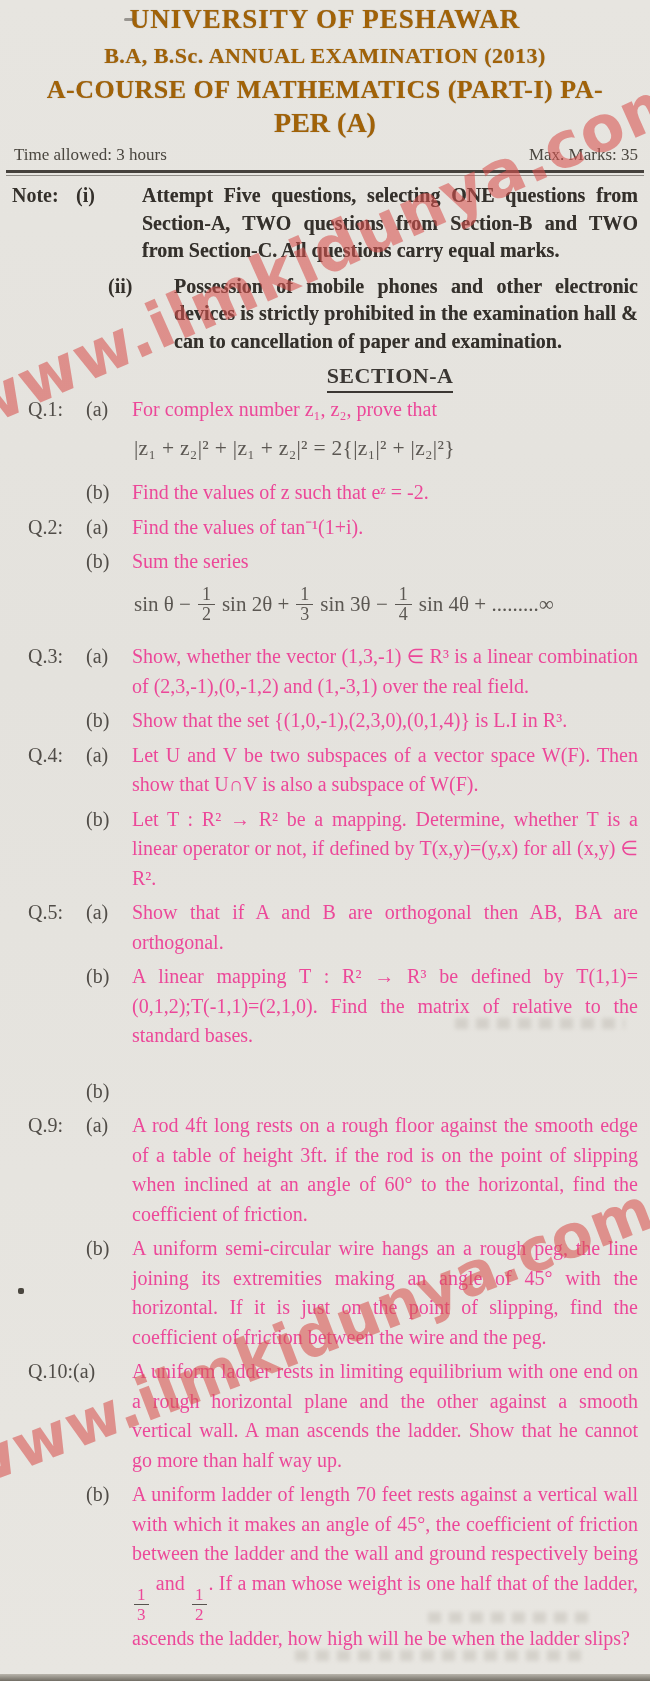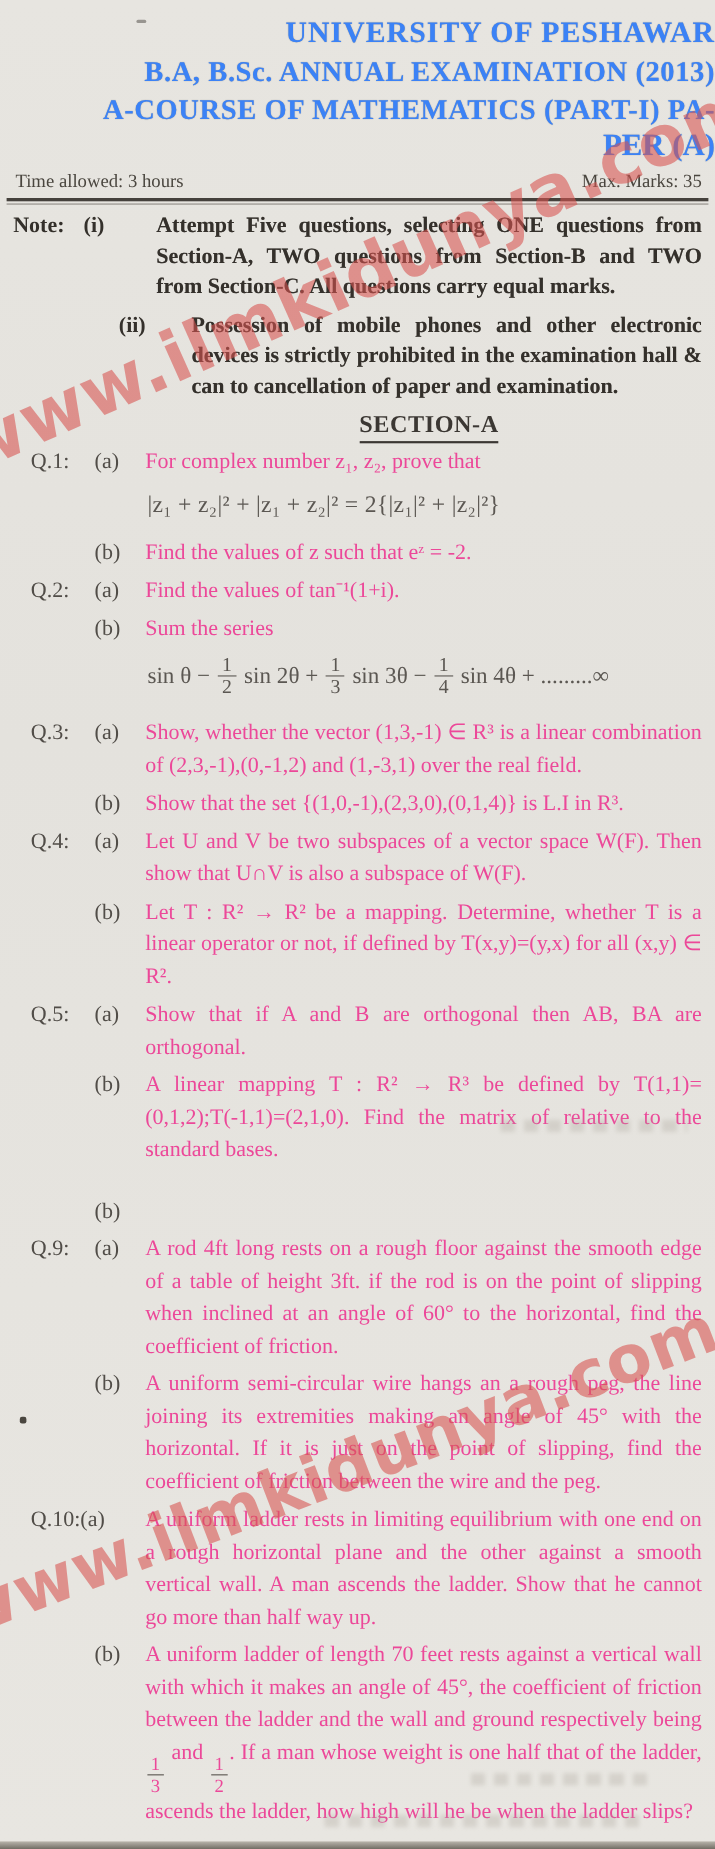--- a/index.html
+++ b/index.html
@@ -4,24 +4,24 @@
 <style>
   html,body{margin:0;padding:0;}
   body{
     width:650px;height:1681px;overflow:hidden;position:relative;
     background:linear-gradient(180deg,#e7e5e0 0%,#e4e2dd 40%,#e8e6e1 100%);
     font-family:"Liberation Serif","DejaVu Serif",serif;
     color:#57534e;
   }
   .page{position:relative;width:650px;height:1681px;overflow:hidden;}
   
-  .hdr{padding-top:10px;text-align:right;color:#3b82f6;font-weight:bold;
+  .hdr{text-align:center;color:#a16207;font-weight:bold;
        text-shadow:0 0 1px rgba(61,57,53,.45);}
   .hdr .l1{font-size:27px;line-height:38px;letter-spacing:1px;}
-  .hdr .l2{font-size:26px;line-height:35px;letter-spacing:.5px;}
+  .hdr .l2{font-size:22px;line-height:35px;letter-spacing:.5px;}
   .hdr .l3{font-size:26px;line-height:34px;letter-spacing:.5px;}
   .hdr .l4{font-size:28px;line-height:32px;}
   .timerow{display:flex;justify-content:space-between;align-items:flex-end;
            padding:6px 12px 3px 14px;font-size:17px;color:#4a463f;}
   .rule{margin:2px 6px 0 6px;border-top:3px solid #45413c;border-bottom:1px solid rgba(69,65,60,.55);height:2px;}
   
   .note{display:grid;grid-template-columns:64px 66px 1fr;
         padding:6px 12px 0 12px;font-weight:bold;color:#34302b;font-size:20px;line-height:27.5px;}
   .note .ntext{text-align:justify;text-shadow:0 0 .5px rgba(52,48,43,.5);}
   .note2{margin-top:2px;margin-left:32px;}

